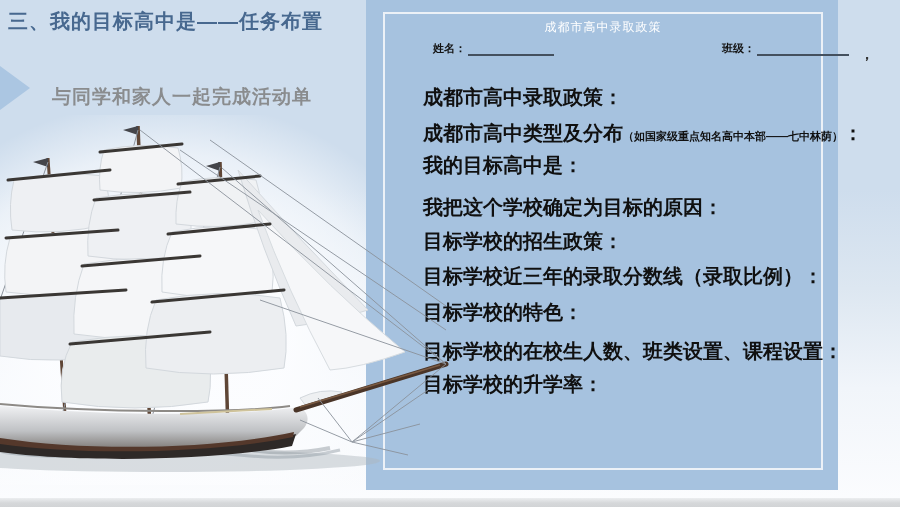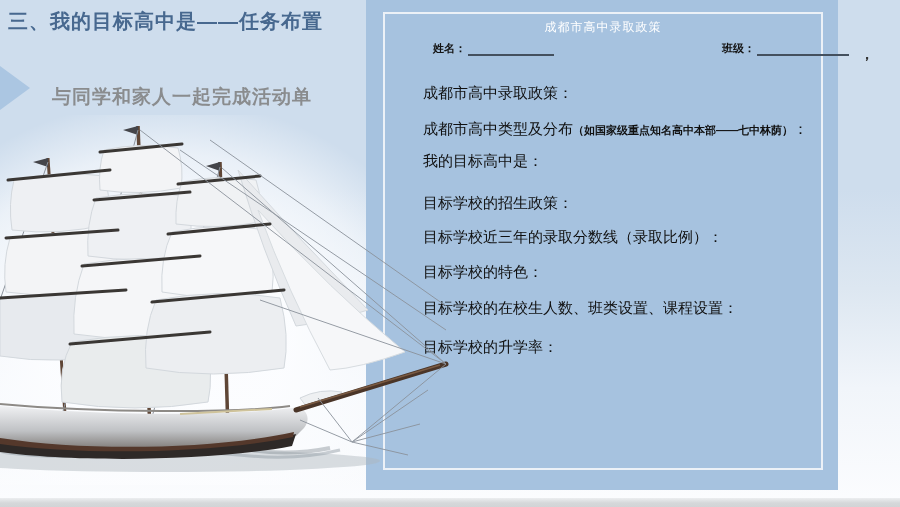--- a/index.html
+++ b/index.html
@@ -29,21 +29,21 @@
     color:#ffffff;font-size:12px;font-weight:normal;letter-spacing:1px;
   }
   .id-row-item{position:absolute;top:41px;font-size:11px;font-weight:bold;color:#141414;white-space:nowrap;}
   .id-name{left:67px;}  
   .id-class{left:308px;margin-left:48px;} 
   .blank{display:inline-block;height:12px;border-bottom:2px solid #44505e;vertical-align:bottom;margin-left:2px;}
   .blank-name{width:86px;}
   .blank-class{width:92px;}
   .form-lines{position:absolute;left:423px;top:0;width:410px;height:490px;z-index:2;}
   .form-line{position:absolute;left:0;white-space:nowrap;color:#101010;}
-  .form-line .main,.form-line .tail{font-size:15px;font-weight:normal;}
+  .form-line .main,.form-line .tail{font-size:20px;font-weight:bold;}
   .form-line .note{font-size:11px;font-weight:bold;margin-top:32px;}
   .form-line:nth-child(1){top:84px}
   .form-line:nth-child(2){top:120px}
   .form-line:nth-child(3){top:152px}
   .form-line:nth-child(4){top:194px}
   .form-line:nth-child(5){top:228px}
   .form-line:nth-child(6){top:263px}
   .form-line:nth-child(7){top:299px}
   .form-line:nth-child(8){top:338px}
   .form-line:nth-child(9){top:371px}
@@ -84,20 +84,21 @@
     <div class="panel-border"></div>
     <div class="panel-title">成都市高中录取政策</div>
     <div class="id-row-item id-name"><span>姓名：</span><span class="blank blank-name"></span></div>
     <div class="id-row-item id-class"><span>班级：</span><span class="blank blank-class"></span></div>
   </div>
 
   <div class="form-lines">
     <div class="form-line"><span class="main">成都市高中录取政策：</span><span class="note"></span><span class="tail"></span></div>
     <div class="form-line"><span class="main">成都市高中类型及分布</span><span class="note">（如国家级重点知名高中本部——七中林荫）</span><span class="tail">：</span></div>
     <div class="form-line"><span class="main">我的目标高中是：</span><span class="note"></span><span class="tail"></span></div>
+    <div class="form-line"><span class="main">我把这个学校确定为目标的原因：</span><span class="note"></span><span class="tail"></span></div>
     <div class="form-line"><span class="main">目标学校的招生政策：</span><span class="note"></span><span class="tail"></span></div>
     <div class="form-line"><span class="main">目标学校近三年的录取分数线（录取比例）：</span><span class="note"></span><span class="tail"></span></div>
     <div class="form-line"><span class="main">目标学校的特色：</span><span class="note"></span><span class="tail"></span></div>
     <div class="form-line"><span class="main">目标学校的在校生人数、班类设置、课程设置：</span><span class="note"></span><span class="tail"></span></div>
     <div class="form-line"><span class="main">目标学校的升学率：</span><span class="note"></span><span class="tail"></span></div>
   </div>
 
   <svg class="ship-svg" viewBox="0 0 900 507" xmlns="http://www.w3.org/2000/svg">
     <defs>
       <linearGradient id="hullG" x1="0" y1="0" x2="0" y2="1">

